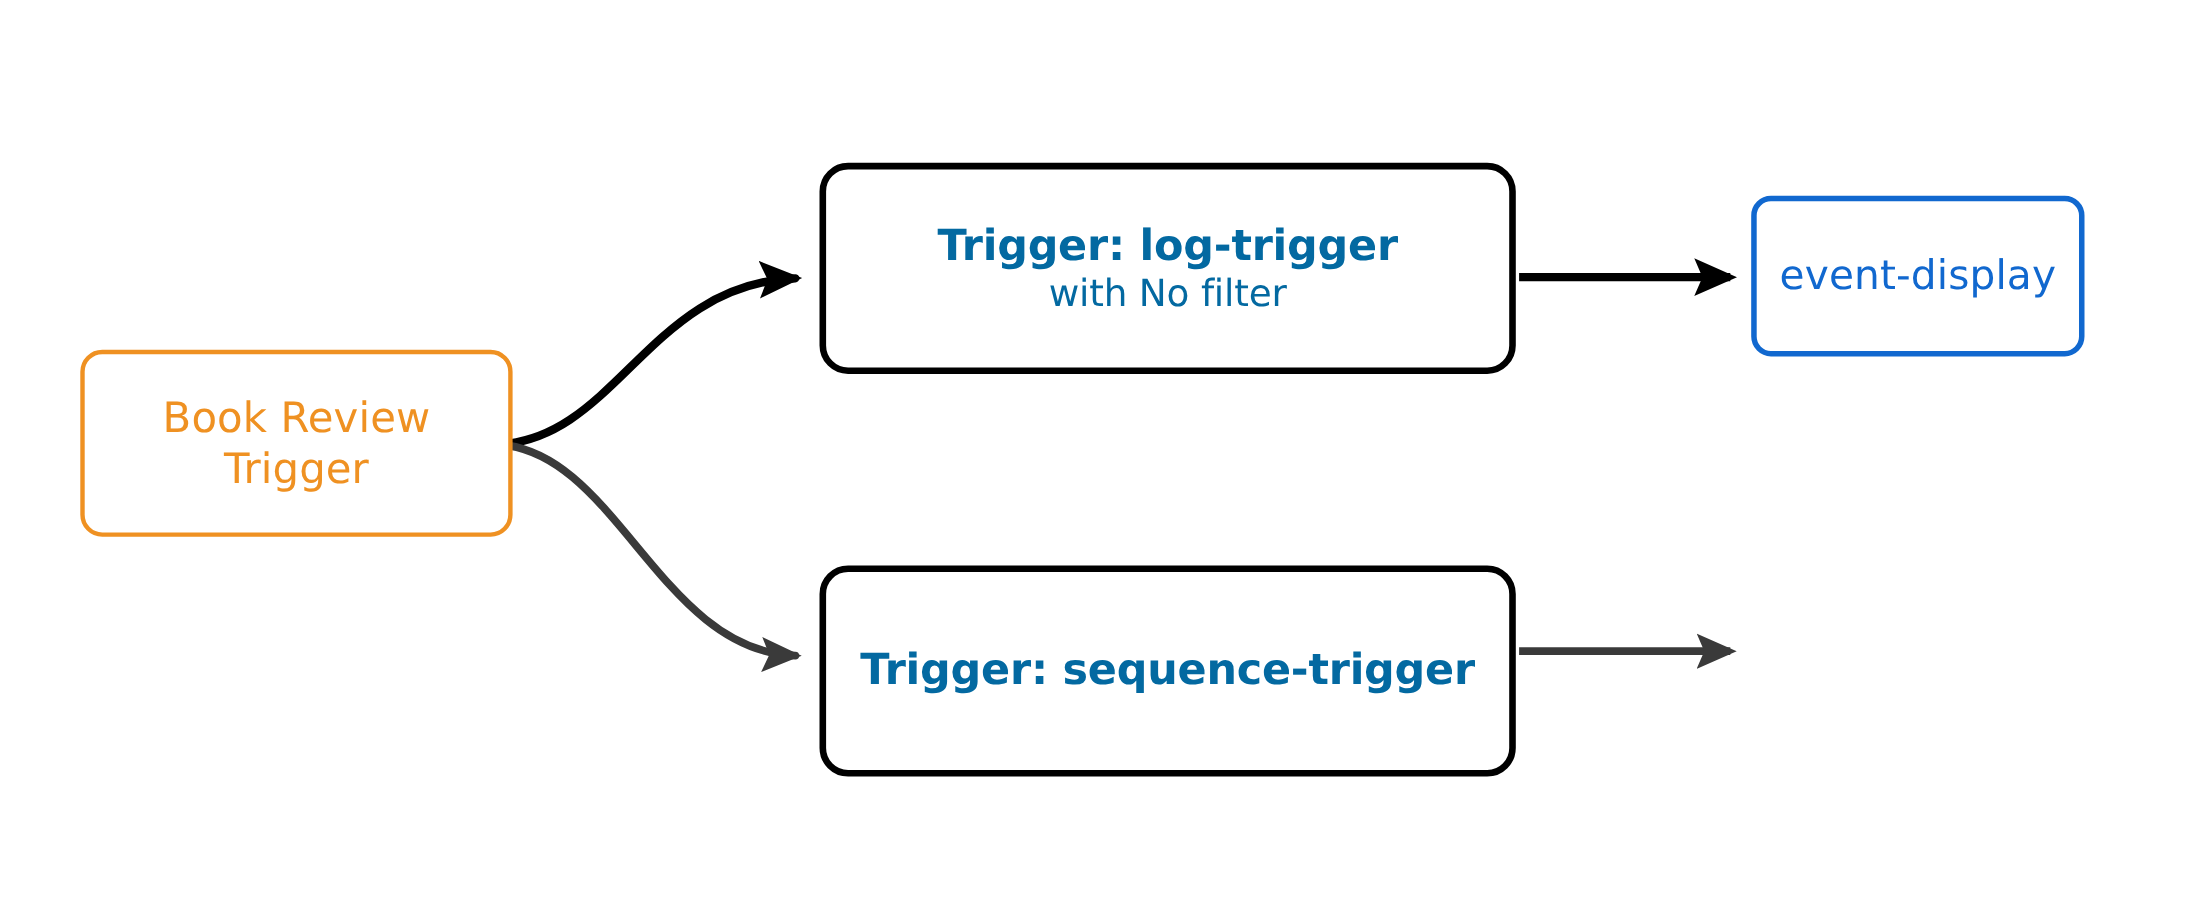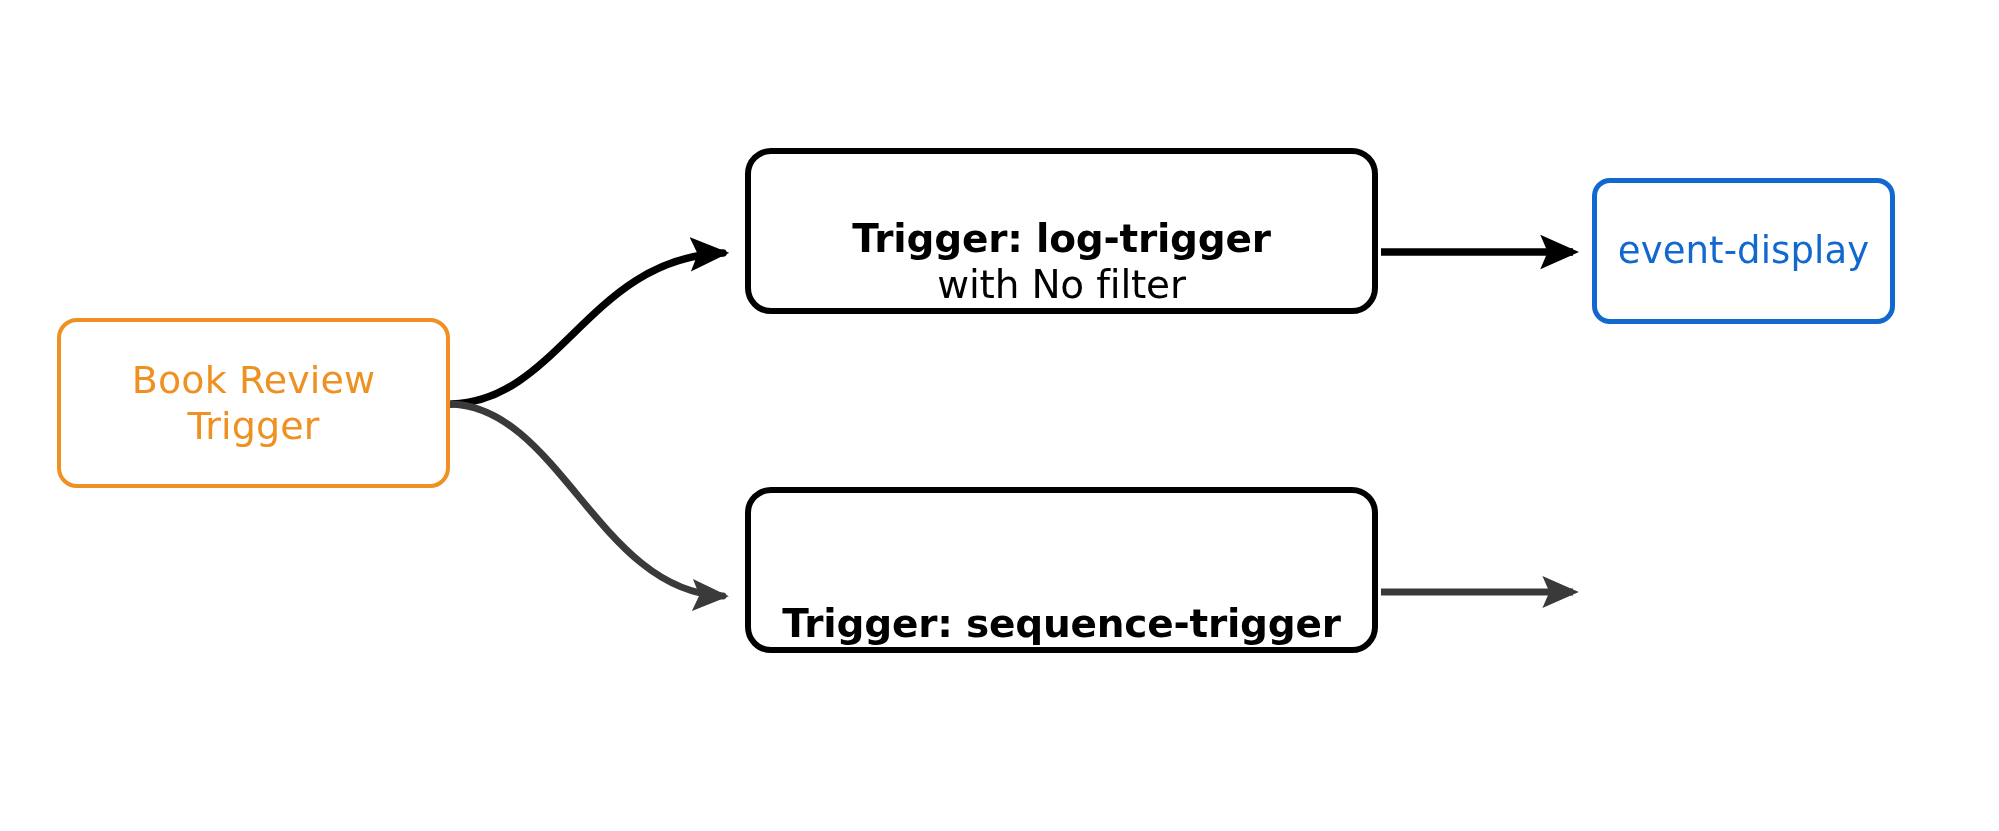--- a/index.html
+++ b/index.html
@@ -32,56 +32,55 @@
     display: flex;
     flex-direction: column;
     align-items: center;
     justify-content: center;
     text-align: center;
     z-index: 3;
   }
 
   
   .node-broker {
-    left: 57px;
+    left: 73px;
     top: 318px;
     width: 393px;
     height: 170px;
     border: 4px solid #ef9122;
     border-radius: 20px;
     color: #ef9122;
   }
   .node-broker .line {
     font-size: 38px;
     line-height: 1.22;
     font-weight: 400;
     letter-spacing: 0.1px;
   }
 
   
   .node-trigger {
     left: 745px;
     width: 633px;
-    height: 166px;
+    height: 192px;
     border: 6px solid #000000;
     border-radius: 26px;
-    color: #000000;
-    justify-content: flex-end;
+    color: #0369a1;
   }
   #node-trigger-log   { top: 148px; }
-  #node-trigger-seq   { top: 487px; gap: 36px; }
+  #node-trigger-seq   { top: 514px; gap: 36px; }
 
   .node-trigger .line-title {
     font-size: 39px;
     font-weight: 700;
     line-height: 1.18;
     letter-spacing: -0.2px;
   }
   .node-trigger .line-sub {
-    font-size: 39px;
+    font-size: 34px;
     font-weight: 400;
     line-height: 1.18;
     letter-spacing: -0.2px;
   }
 
   
   .node-sink {
     left: 1592px;
     width: 303px;
     height: 146px;

